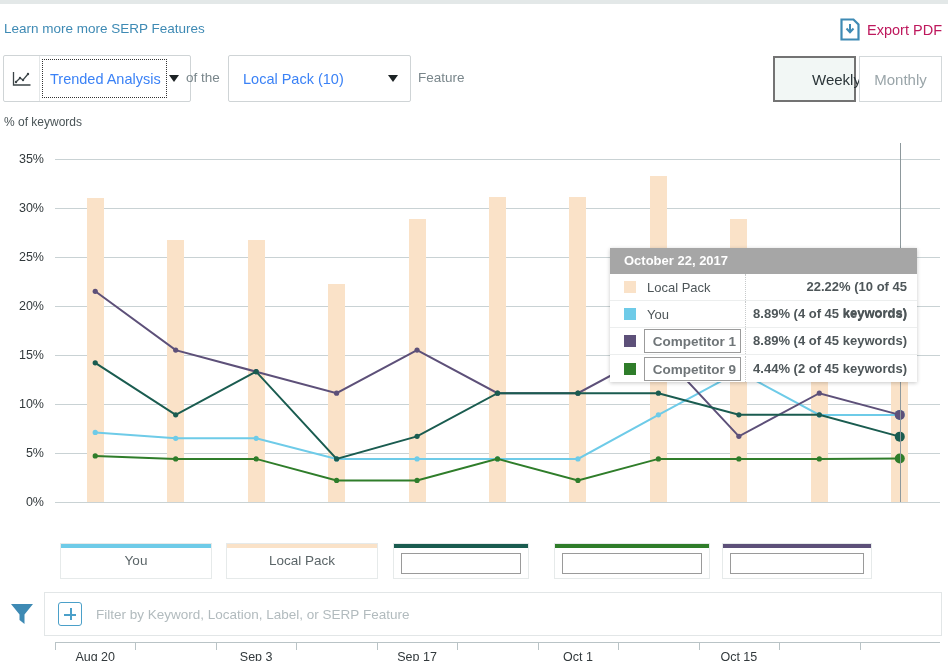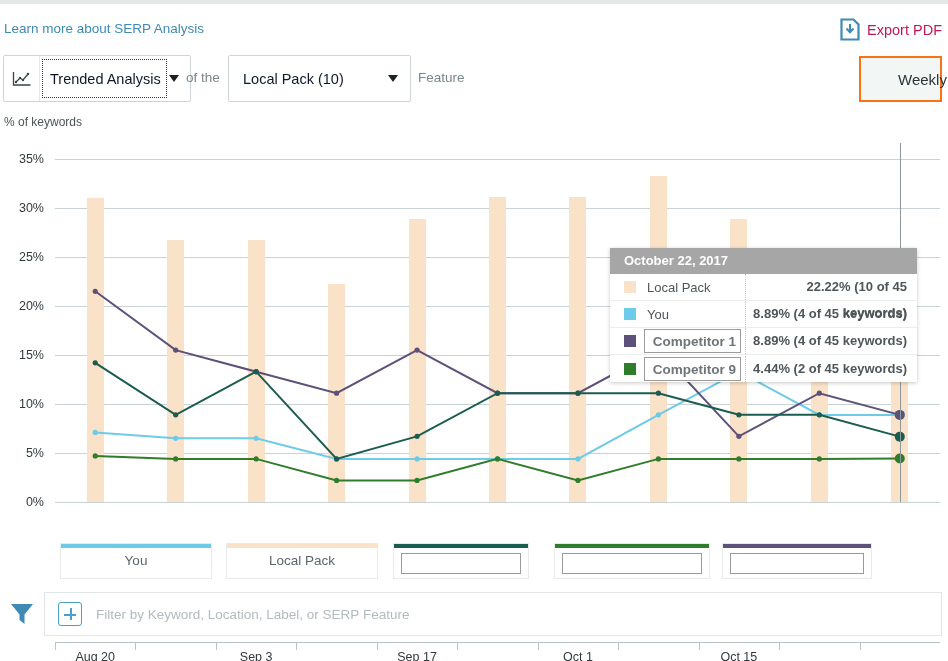--- a/index.html
+++ b/index.html
@@ -34,21 +34,21 @@
     border:1px solid #cfd4d6; background:#fff; height:47px; border-radius:2px;
   }
   .sel-icon {
     width:36px; display:flex; align-items:center; justify-content:center;
     border-right:1px solid #e4e7e8;
   }
   .sel-focus {
     display:flex; align-items:center; padding:0 6px 0 8px;
     outline:1px dotted #333; outline-offset:-1px; margin:3px 2px;
   }
-  .sel-text { font-size:14.5px; color:#0f172a; white-space:nowrap; }
+  .sel-text { font-size:14.5px; color:#3b82f6; white-space:nowrap; }
   .caret {
     width:0; height:0; border-left:5.5px solid transparent;
     border-right:5.5px solid transparent; border-top:7px solid #1c2224;
     margin-left:14px;
   }
   .of-the {
     position:absolute; left:186px; top:15px;
     font-size:13.5px; color:#79868b;
   }
   .feature-sel {
@@ -59,21 +59,21 @@
   .feature-sel .sel-text { flex:1; }
   .feature-word {
     position:absolute; left:418px; top:15px;
     font-size:13.5px; color:#79868b;
   }
   .seg-wrap { position:absolute; right:6px; top:1px; display:flex; }
   .seg {
     width:83px; height:46px; display:flex; align-items:center; justify-content:center;
     font-size:15px; cursor:pointer; background:#fff;
   }
-  .seg.active { border:2px solid #f97316; background:#f2f7f5; color:#2b3538;padding-left:44px; }
+  .seg.active { border:2px solid #737373; background:#f2f7f5; color:#2b3538;padding-left:44px; }
   .seg.inactive { border:1px solid #d3d8da; color:#9aa5a9; margin-left:3px; }
 
   
   .axis-title { position:absolute; left:4px; top:115px; font-size:12px; color:#4a5457;text-align:center; }
   .chart { position:absolute; left:0; top:140px; width:948px; height:390px; }
   .ylabel {
     position:absolute; width:44px; text-align:right;
     font-size:12.5px; color:#32393c; transform:translateY(-7px);
   }
   .gridline { position:absolute; left:55px; width:885px; height:1px; background:#c9d2d4; }
@@ -143,21 +143,21 @@
   .plus-btn::after  { top:5px; left:10.5px; height:12px; width:2px; }
   .filter-ph { margin-left:14px; font-size:13.5px; color:#b2bbbe; }
 </style>
 </head>
 <body>
 
 <div id="page">
 
   <div class="top-rule"></div>
 
-  <a class="learn-link">Learn more about SERP Analysis</a>
+  <a class="learn-link">Learn more more SERP Features</a>
 
   <div class="export-wrap">
     <span class="export-icon">
       <svg width="20" height="23" viewBox="0 0 20 23">
         <path d="M1.5 1.5h12l5 5v15h-17z" fill="#fff" stroke="#3e8ab4" stroke-width="2.2"></path>
         <path d="M10 6v8M6.5 10.5L10 14.2l3.5-3.7" fill="none" stroke="#3e8ab4" stroke-width="2"></path>
       </svg>
     </span>
     <span class="export-label">Export PDF</span>
   </div>
@@ -184,20 +184,21 @@
 
     <div class="feature-sel">
       <span class="sel-text">Local Pack (10)</span>
       <span class="caret" style="margin-left:0"></span>
     </div>
 
     <span class="feature-word">Feature</span>
 
     <div class="seg-wrap">
       <div class="seg active">Weekly</div>
+      <div class="seg inactive">Monthly</div>
     </div>
   </div>
 
   <div class="axis-title">% of keywords</div>
   <div class="chart" id="chart">
       <div class="gridline" style="top: 362px;"></div>
       <div class="ylabel" style="top: 362px; left: 0px;">0%</div>
       <div class="gridline" style="top: 313px;"></div>
       <div class="ylabel" style="top: 313px; left: 0px;">5%</div>
       <div class="gridline" style="top: 264px;"></div>

